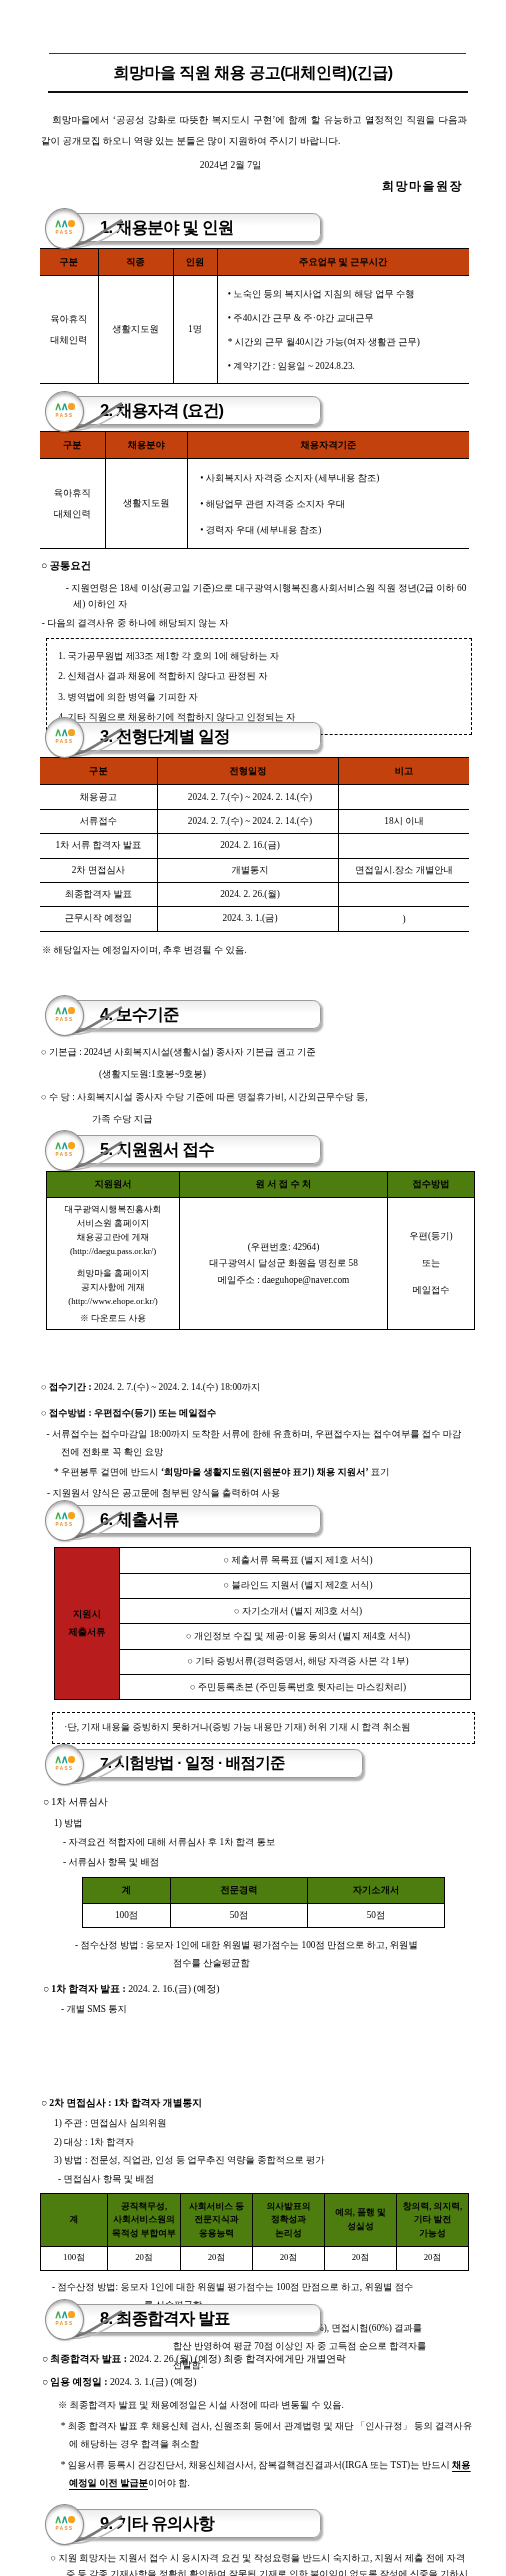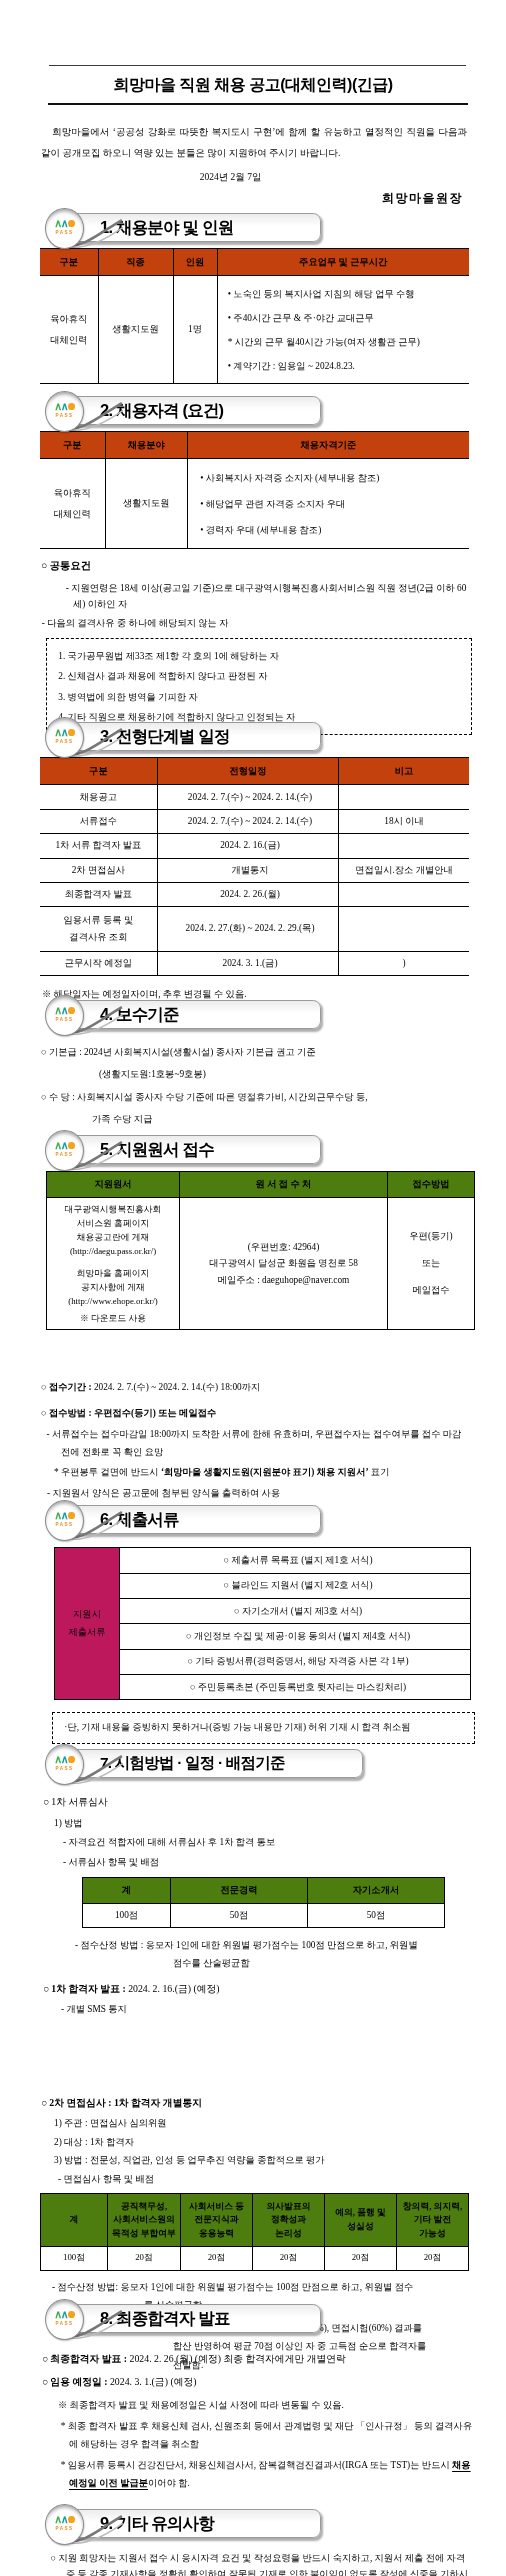--- a/index.html
+++ b/index.html
@@ -62,21 +62,21 @@
   .hang  { padding-left:61px; text-indent:-14.4px; margin-right:36px; }
   .hang9 { padding-left:66px; text-indent:-15.5px; margin-right:34px; line-height:15.5px; margin-bottom:3.1px; }
   .dash-box { border:1px dashed #000; margin-left:46px; margin-right:34px; padding:6.2px 11.3px; line-height:21.6px; font-size:9.3px; }
   .subhead { font-size:10.3px; font-weight:bold; }
 </style>
 </head>
 <body>
 
 <div class="page">
 
-  <div class="sec" style="top:12px">
+  <div class="sec" style="top:0">
     <div class="rule-thin" style="margin-top:53px"></div>
     <h1 class="doc-title">희망마을 직원 채용 공고(대체인력)(긴급)</h1>
     <div class="rule-thick"></div>
     <p class="intro">희망마을에서 ‘공공성 강화로 따뜻한 복지도시 구현’에 함께 할 유능하고 열정적인 직원을 다음과 같이 공개모집 하오니 역량 있는 분들은 많이 지원하여 주시기 바랍니다.</p>
     <div class="doc-date">2024년 2월 7일</div>
     <div class="doc-signer">희망마을원장</div>
   </div>
 
   <div class="sec" style="top:208px">
     <div class="sec-header">
@@ -223,26 +223,20 @@
           <td></td>
         </tr>
         <tr>
           <td>2차 면접심사</td>
           <td class="cell-left" style="padding-left:7.2px">개별통지</td>
           <td>면접일시.장소 개별안내</td>
         </tr>
         <tr>
           <td>최종합격자 발표</td>
           <td class="cell-left" style="padding-left:7.2px">2024. 2. 26.(월)</td>
-          <td></td>
-        </tr>
-        <tr>
-          <td class="preline" style="line-height:16.5px">임용서류 등록 및
-결격사유 조회</td>
-          <td class="cell-left" style="padding-left:7.2px">2024. 2. 27.(화) ~ 2024. 2. 29.(목)</td>
           <td></td>
         </tr>
         <tr>
           <td>근무시작 예정일</td>
           <td class="cell-left" style="padding-left:7.2px">2024. 3. 1.(금)</td>
           <td>)</td>
         </tr>
       </tbody>
     </table>
     <div class="b" style="margin:10.3px 0 0 42px">※ 해당일자는 예정일자이며, 추후 변경될 수 있음.</div>
@@ -341,21 +335,21 @@
         <div class="sh-pass">PASS</div>
       </div>
     </div>
     <table class="t-box" style="width:416px; margin-left:54px; margin-top:7.2px; border:1.3px solid #000">
       <colgroup>
           <col style="width:65px">
           <col style="width:351px">
         </colgroup>
       <tbody>
         <tr>
-          <td rowspan="6" style="background:#be185d; font-weight:normal; line-height:17.5px">
+          <td rowspan="6" style="background:#b91c1c; font-weight:bold; line-height:17.5px">
             <div>지원시</div>
             <div>제출서류</div>
           </td>
           <td class="cell-left" style="padding:5.7px 5.2px 5.7px 11.3px">○ 제출서류 목록표 (별지 제1호 서식)</td>
         </tr>
         <tr>
             <td class="cell-left" style="padding:5.7px 5.2px 5.7px 11.3px">○ 블라인드 지원서 (별지 제2호 서식)</td>
           </tr>
         <tr>
             <td class="cell-left" style="padding:5.7px 5.2px 5.7px 11.3px">○ 자기소개서 (별지 제3호 서식)</td>

